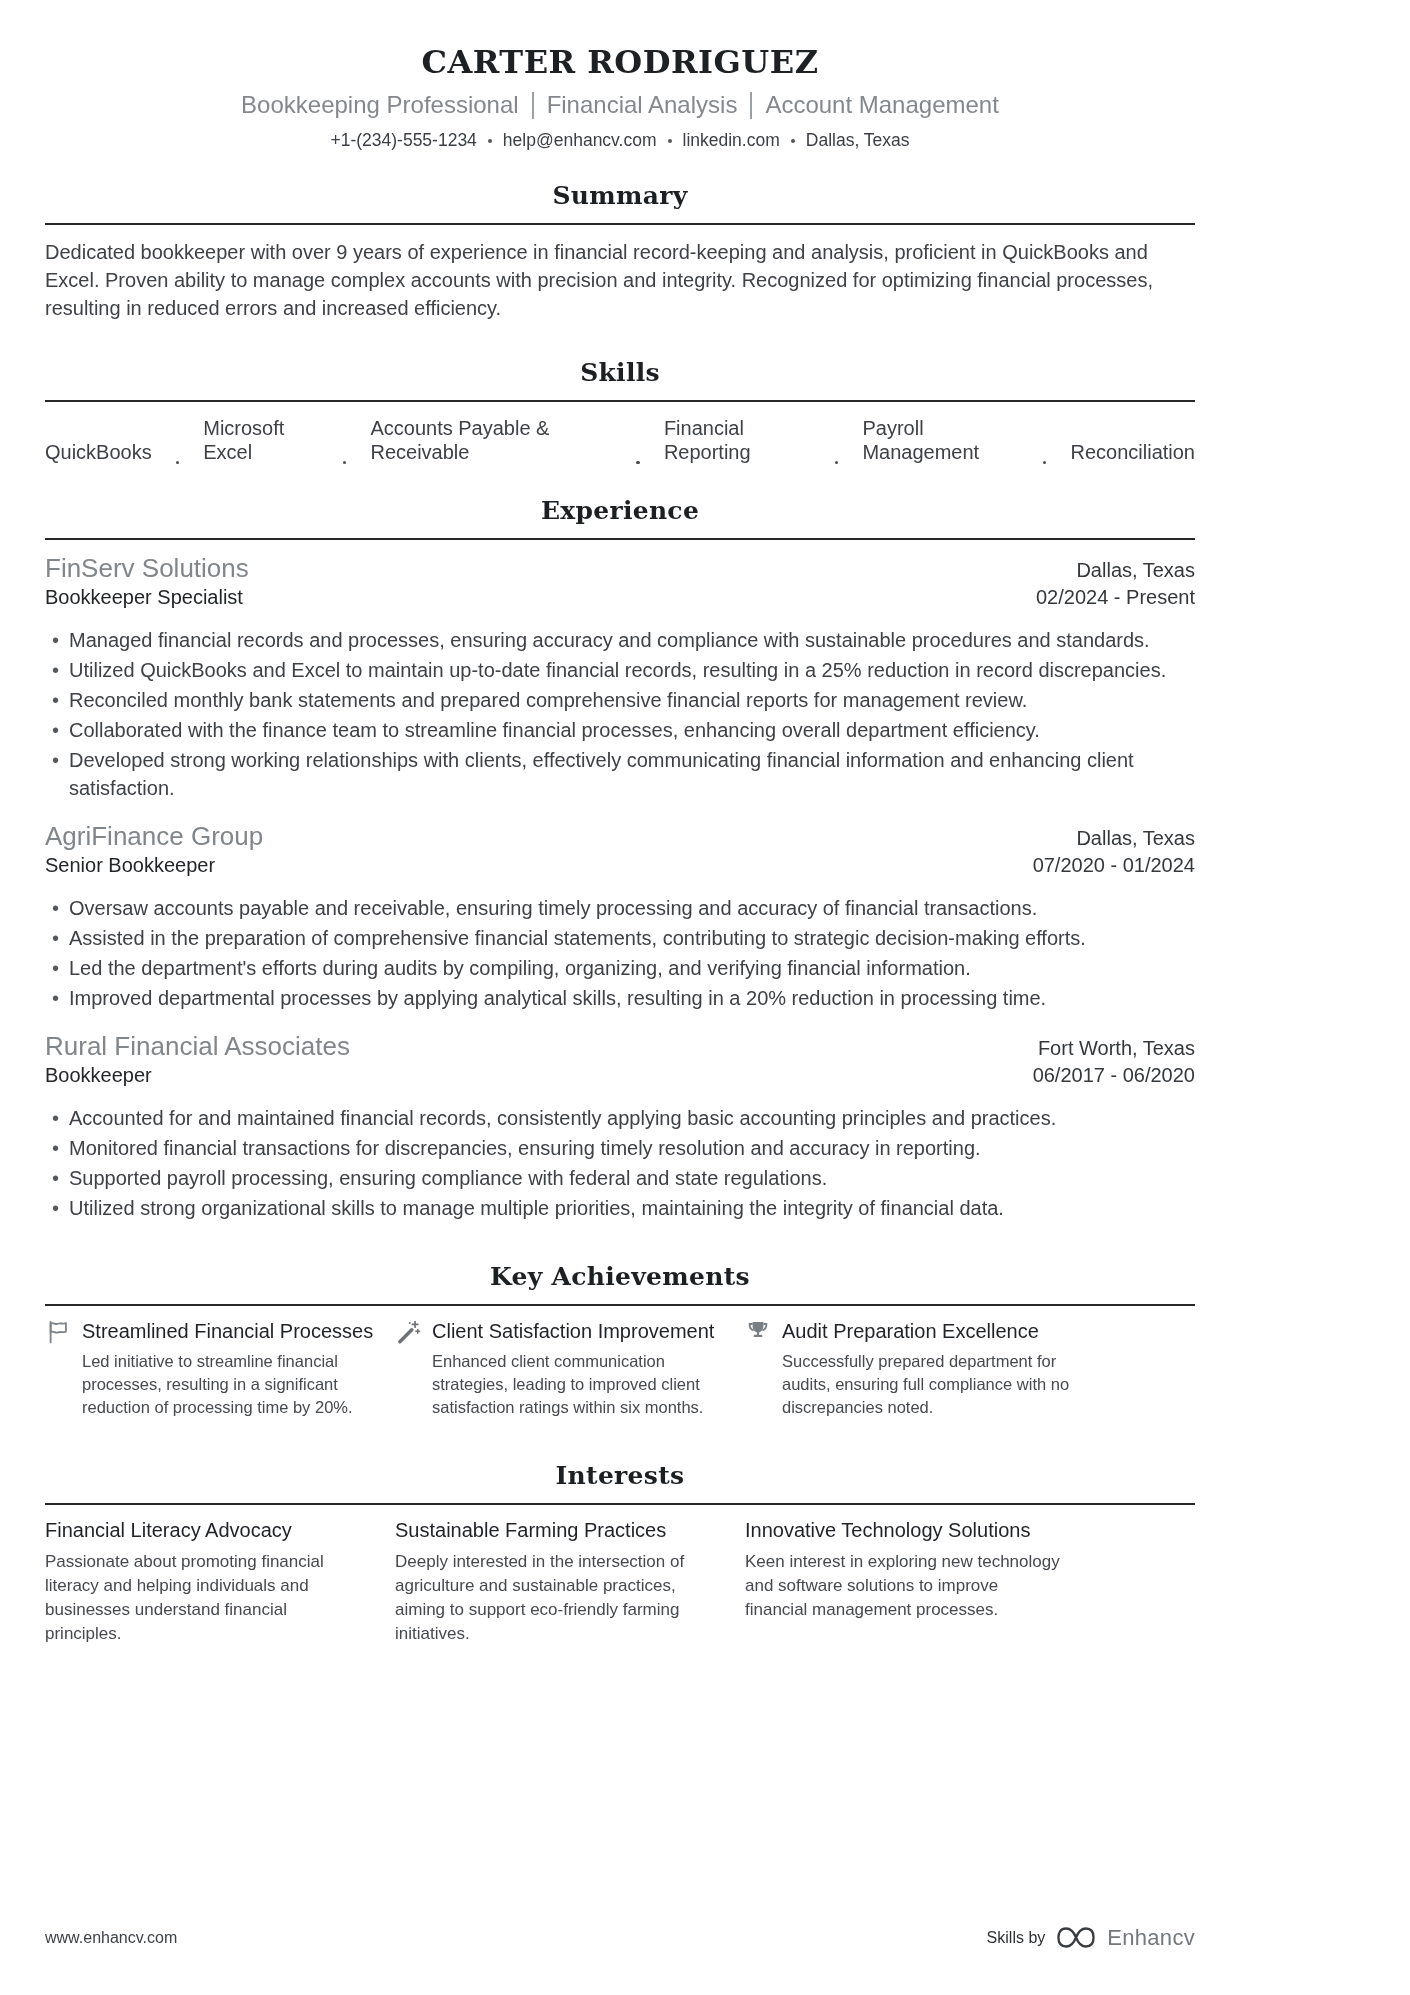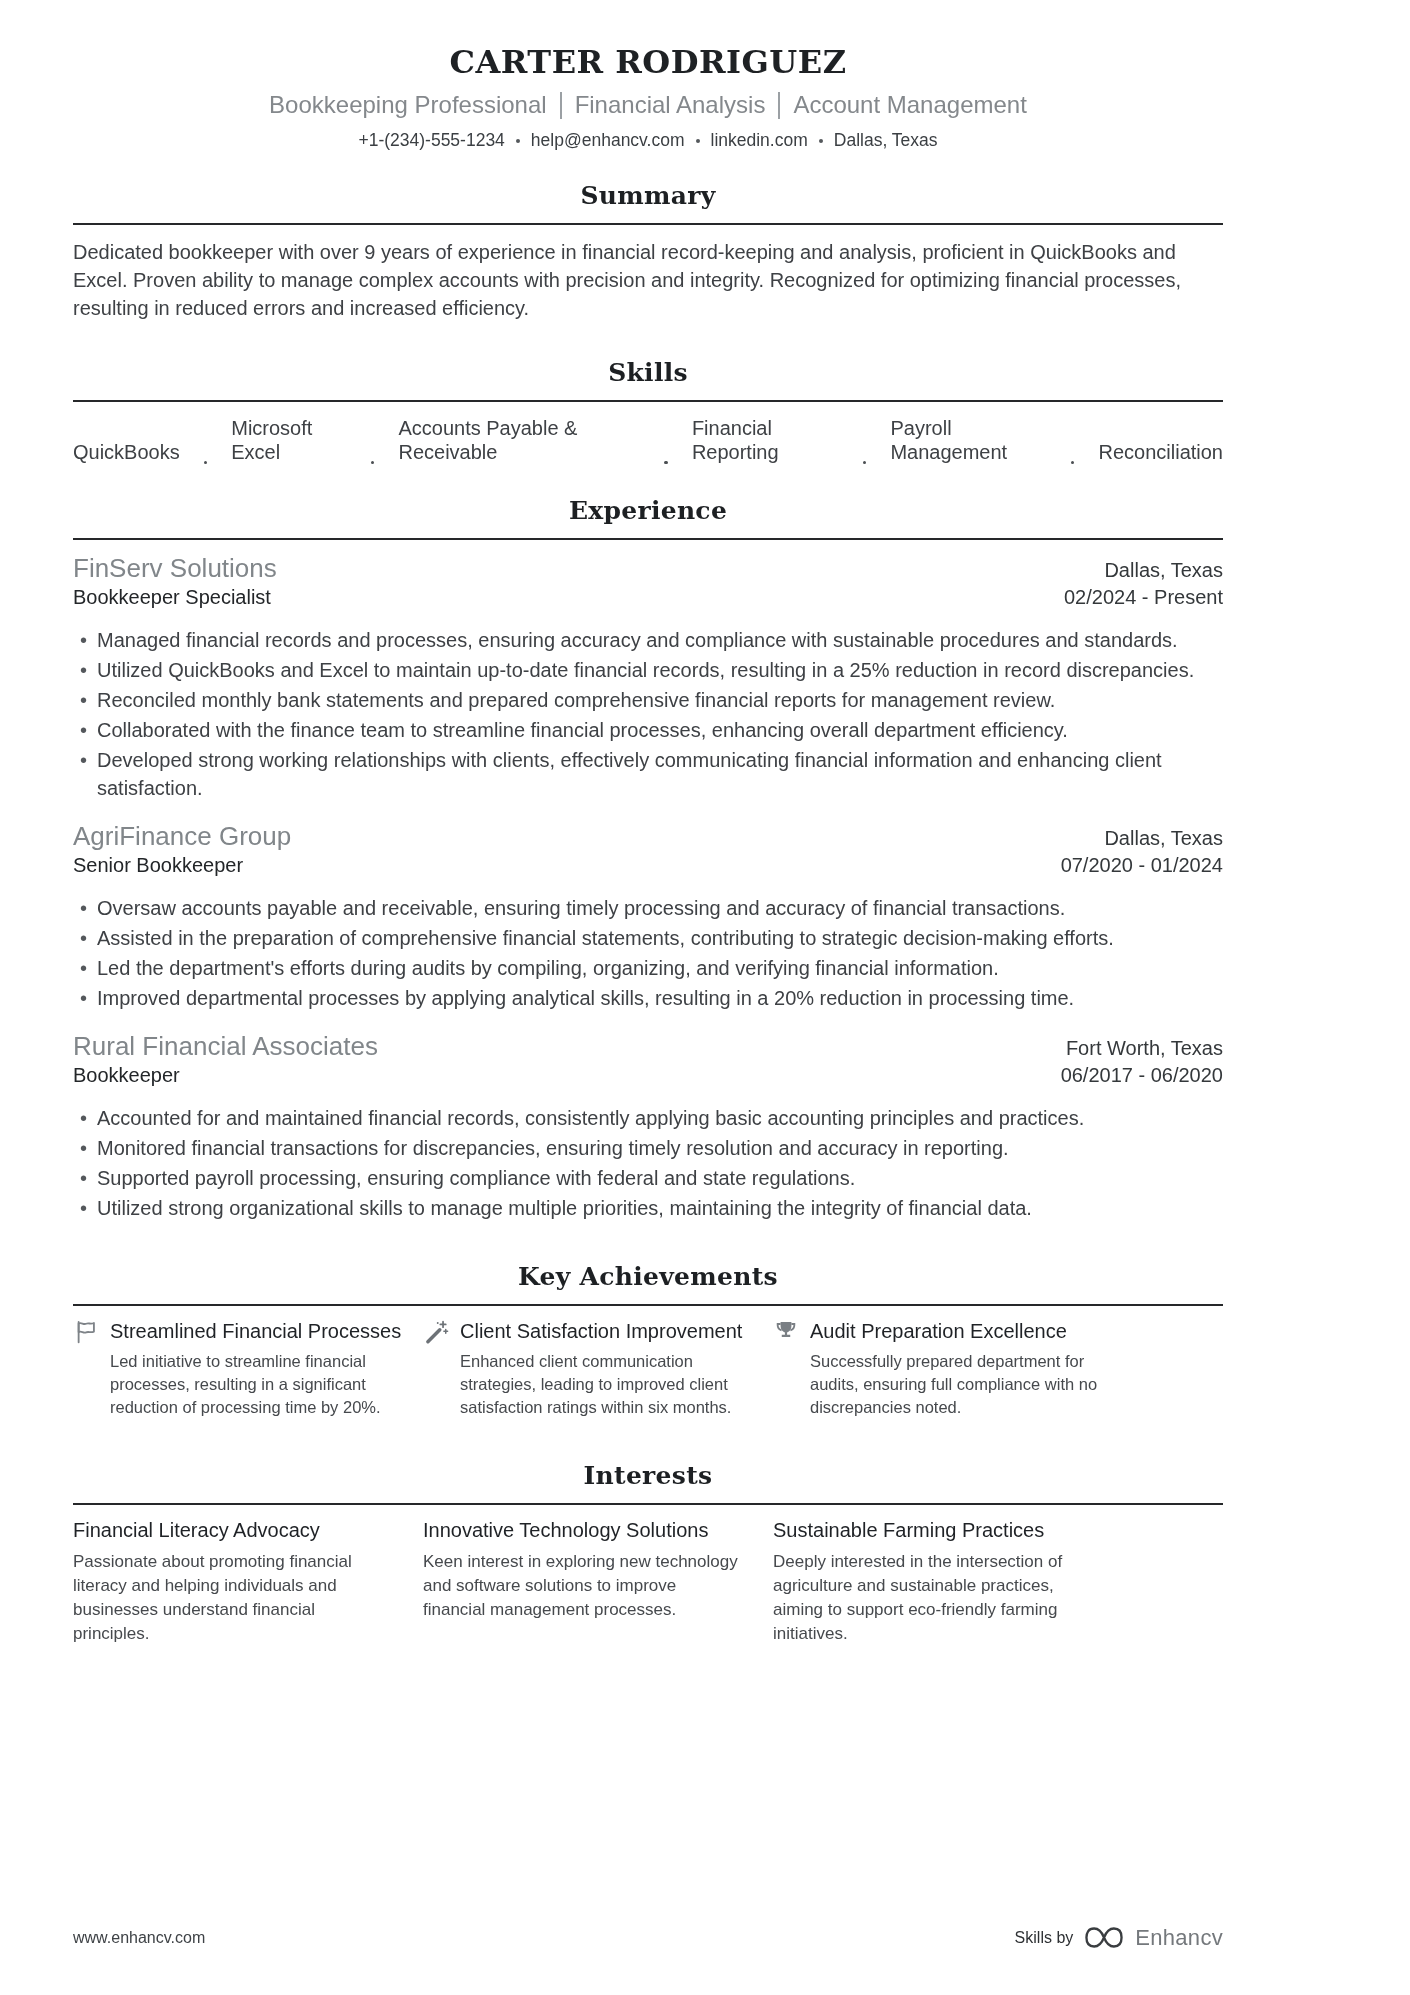--- a/index.html
+++ b/index.html
@@ -1,21 +1,21 @@
 <!DOCTYPE html>
 <html><head>
 <meta charset="utf-8">
 <style>
   * { margin:0; padding:0; box-sizing:border-box; }
   html,body { background:#ffffff; }
   body {
     width:1410px; height:1995px; position:relative; overflow:hidden;
     font-family:"Liberation Sans", sans-serif; color:#3e4145;
   }
-  .page { position:relative; width:1240px; height:1995px; background:#fff;margin-left:28px; }
+  .page { position:relative; width:1240px; height:1995px; background:#fff; }
   .content { padding:42px 45px 0 45px; }
 
   
   .hdr { text-align:center; }
   .name {
     font-family:"DejaVu Serif", serif; font-weight:700; font-size:32px; line-height:40px;
     color:#1e2124; letter-spacing:.5px;
   }
   .subtitle {
     margin-top:8px; display:flex; justify-content:center; align-items:center; gap:13px;
@@ -248,26 +248,26 @@
 
     <section class="sec sec-int">
       <h2>Interests</h2>
       <div class="rule"></div>
       <div class="int-grid">
         <div class="int">
           <div class="int-title">Financial Literacy Advocacy</div>
           <div class="int-desc">Passionate about promoting financial literacy and helping individuals and businesses understand financial principles.</div>
         </div>
         <div class="int">
+          <div class="int-title">Sustainable Farming Practices</div>
+          <div class="int-desc">Deeply interested in the intersection of agriculture and sustainable practices, aiming to support eco-friendly farming initiatives.</div>
+        </div>
+        <div class="int">
           <div class="int-title">Innovative Technology Solutions</div>
           <div class="int-desc">Keen interest in exploring new technology and software solutions to improve financial management processes.</div>
-        </div>
-        <div class="int">
-          <div class="int-title">Sustainable Farming Practices</div>
-          <div class="int-desc">Deeply interested in the intersection of agriculture and sustainable practices, aiming to support eco-friendly farming initiatives.</div>
         </div>
       </div>
     </section>
 
   </div>
 
   <footer class="footer">
     <span class="site">www.enhancv.com</span>
     <span class="powered">
       <span class="powered-label">Skills by</span>

